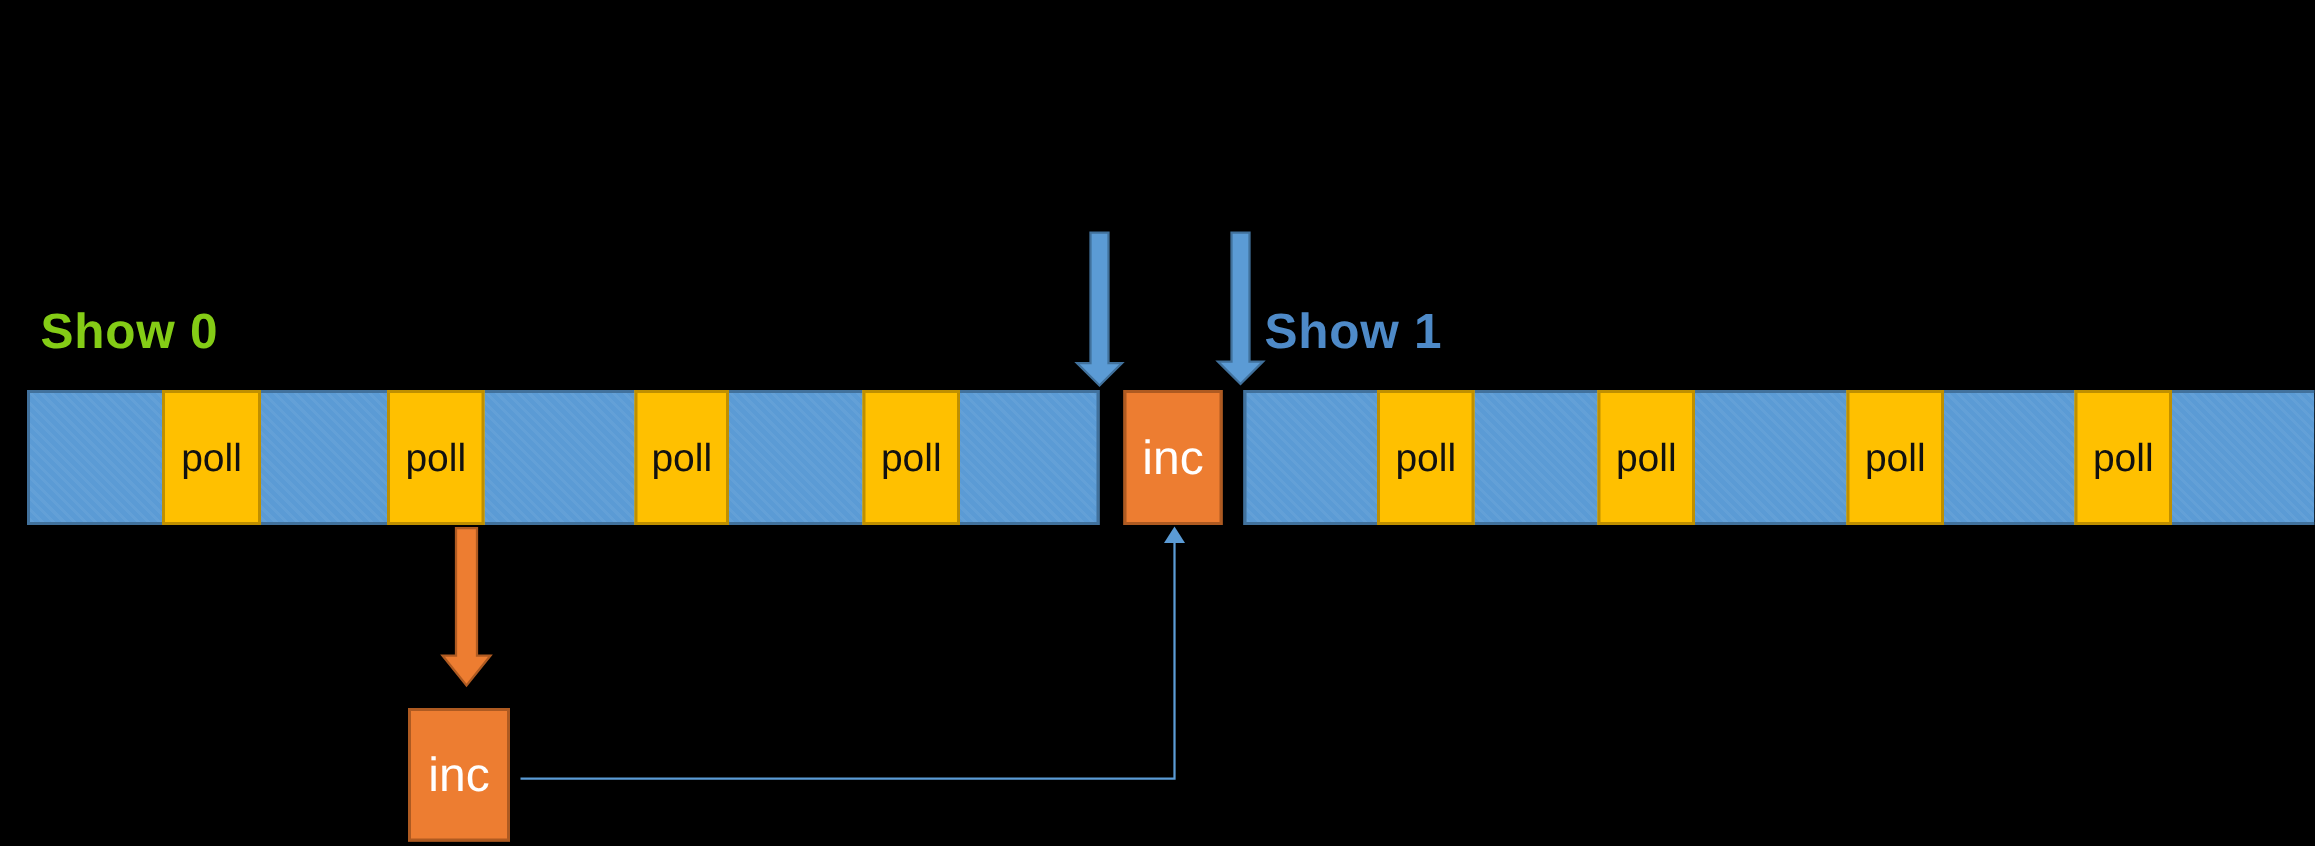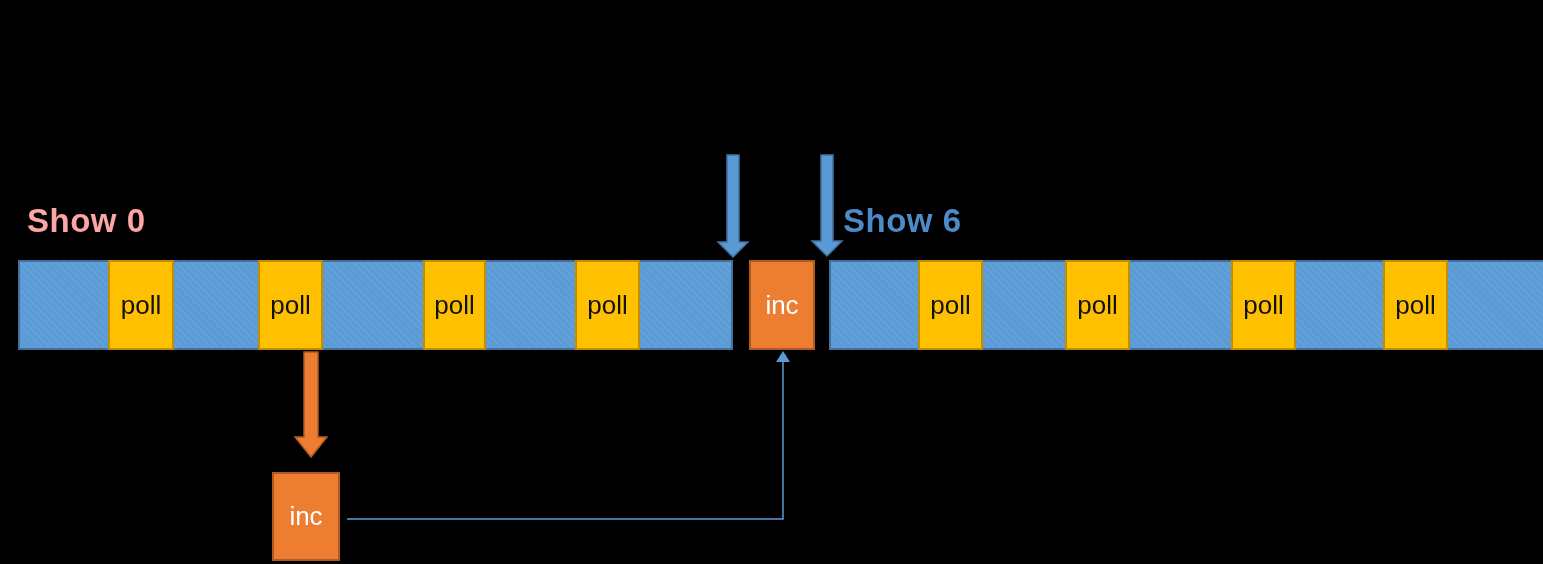--- a/index.html
+++ b/index.html
@@ -26,37 +26,37 @@
   }
   .poll-block, .inc-block {
     position: absolute;
     box-sizing: border-box;
     border: 2px solid;
     display: flex;
     align-items: center;
     justify-content: center;
   }
   .poll-block span { font-size: 26px; }
-  .inc-block span { font-size: 26px; }
+  .inc-block span { font-size: 32px; }
   #overlay {
     position: absolute;
     left: 0; top: 0;
     width: 1543px;
     height: 564px;
     pointer-events: none;
   }
 </style>
 </head>
 <body>
 
 <div class="canvas" style="background-color: rgb(0, 0, 0);">
 
-  <div class="heading" id="show0-label" style="left: 27px; top: 202px; color: #fca5a5;">Show 0</div>
+  <div class="heading" id="show0-label" style="left: 27px; top: 202px; color: #84cc16;">Show 0</div>
 
-  <div class="heading" id="show1-label" style="left: 843px; top: 202px; color: rgb(78, 138, 200);">Show 6</div>
+  <div class="heading" id="show1-label" style="left: 843px; top: 202px; color: rgb(78, 138, 200);">Show 1</div>
 
   <div id="bars">
       <div class="bar-segment" style="left: 18px; top: 260px; width: 715px; height: 90px; background-color: rgb(91, 155, 213); border-color: rgb(65, 113, 156);"></div>
       <div class="bar-segment" style="left: 829px; top: 260px; width: 718px; height: 90px; background-color: rgb(91, 155, 213); border-color: rgb(65, 113, 156);"></div>
       <div class="poll-block" style="left: 108px; top: 260px; width: 66px; height: 90px; background-color: rgb(255, 192, 0); border-color: rgb(191, 143, 0);">
         <span style="color: rgb(17, 17, 17);">poll</span>
       </div>
       <div class="poll-block" style="left: 258px; top: 260px; width: 65px; height: 90px; background-color: rgb(255, 192, 0); border-color: rgb(191, 143, 0);">
         <span style="color: rgb(17, 17, 17);">poll</span>
       </div>

